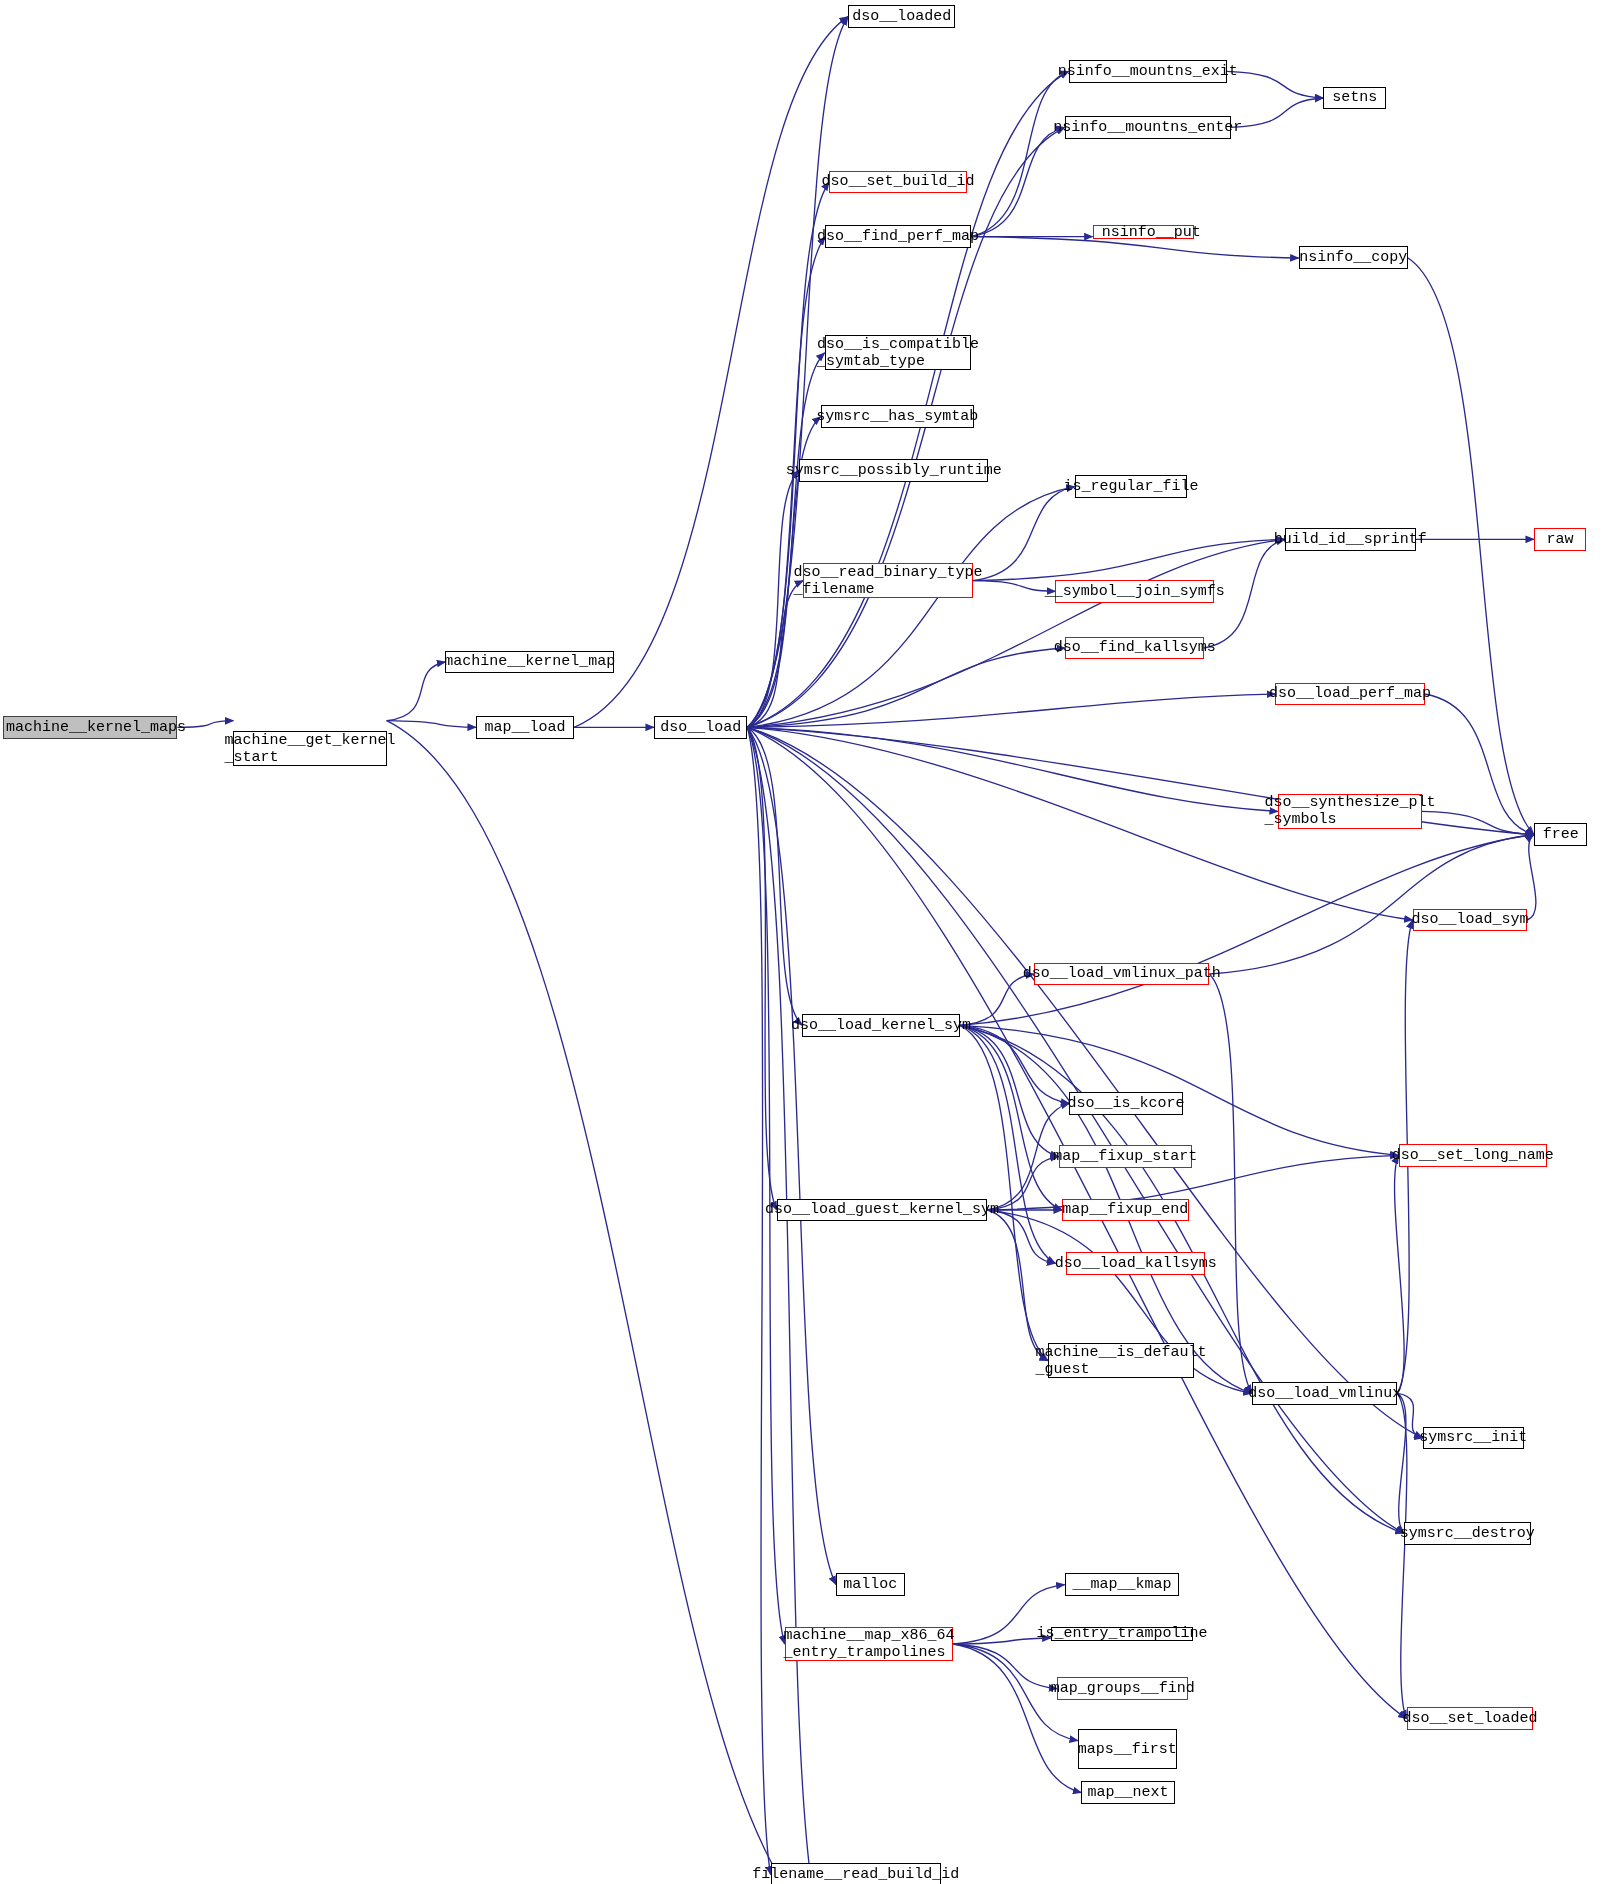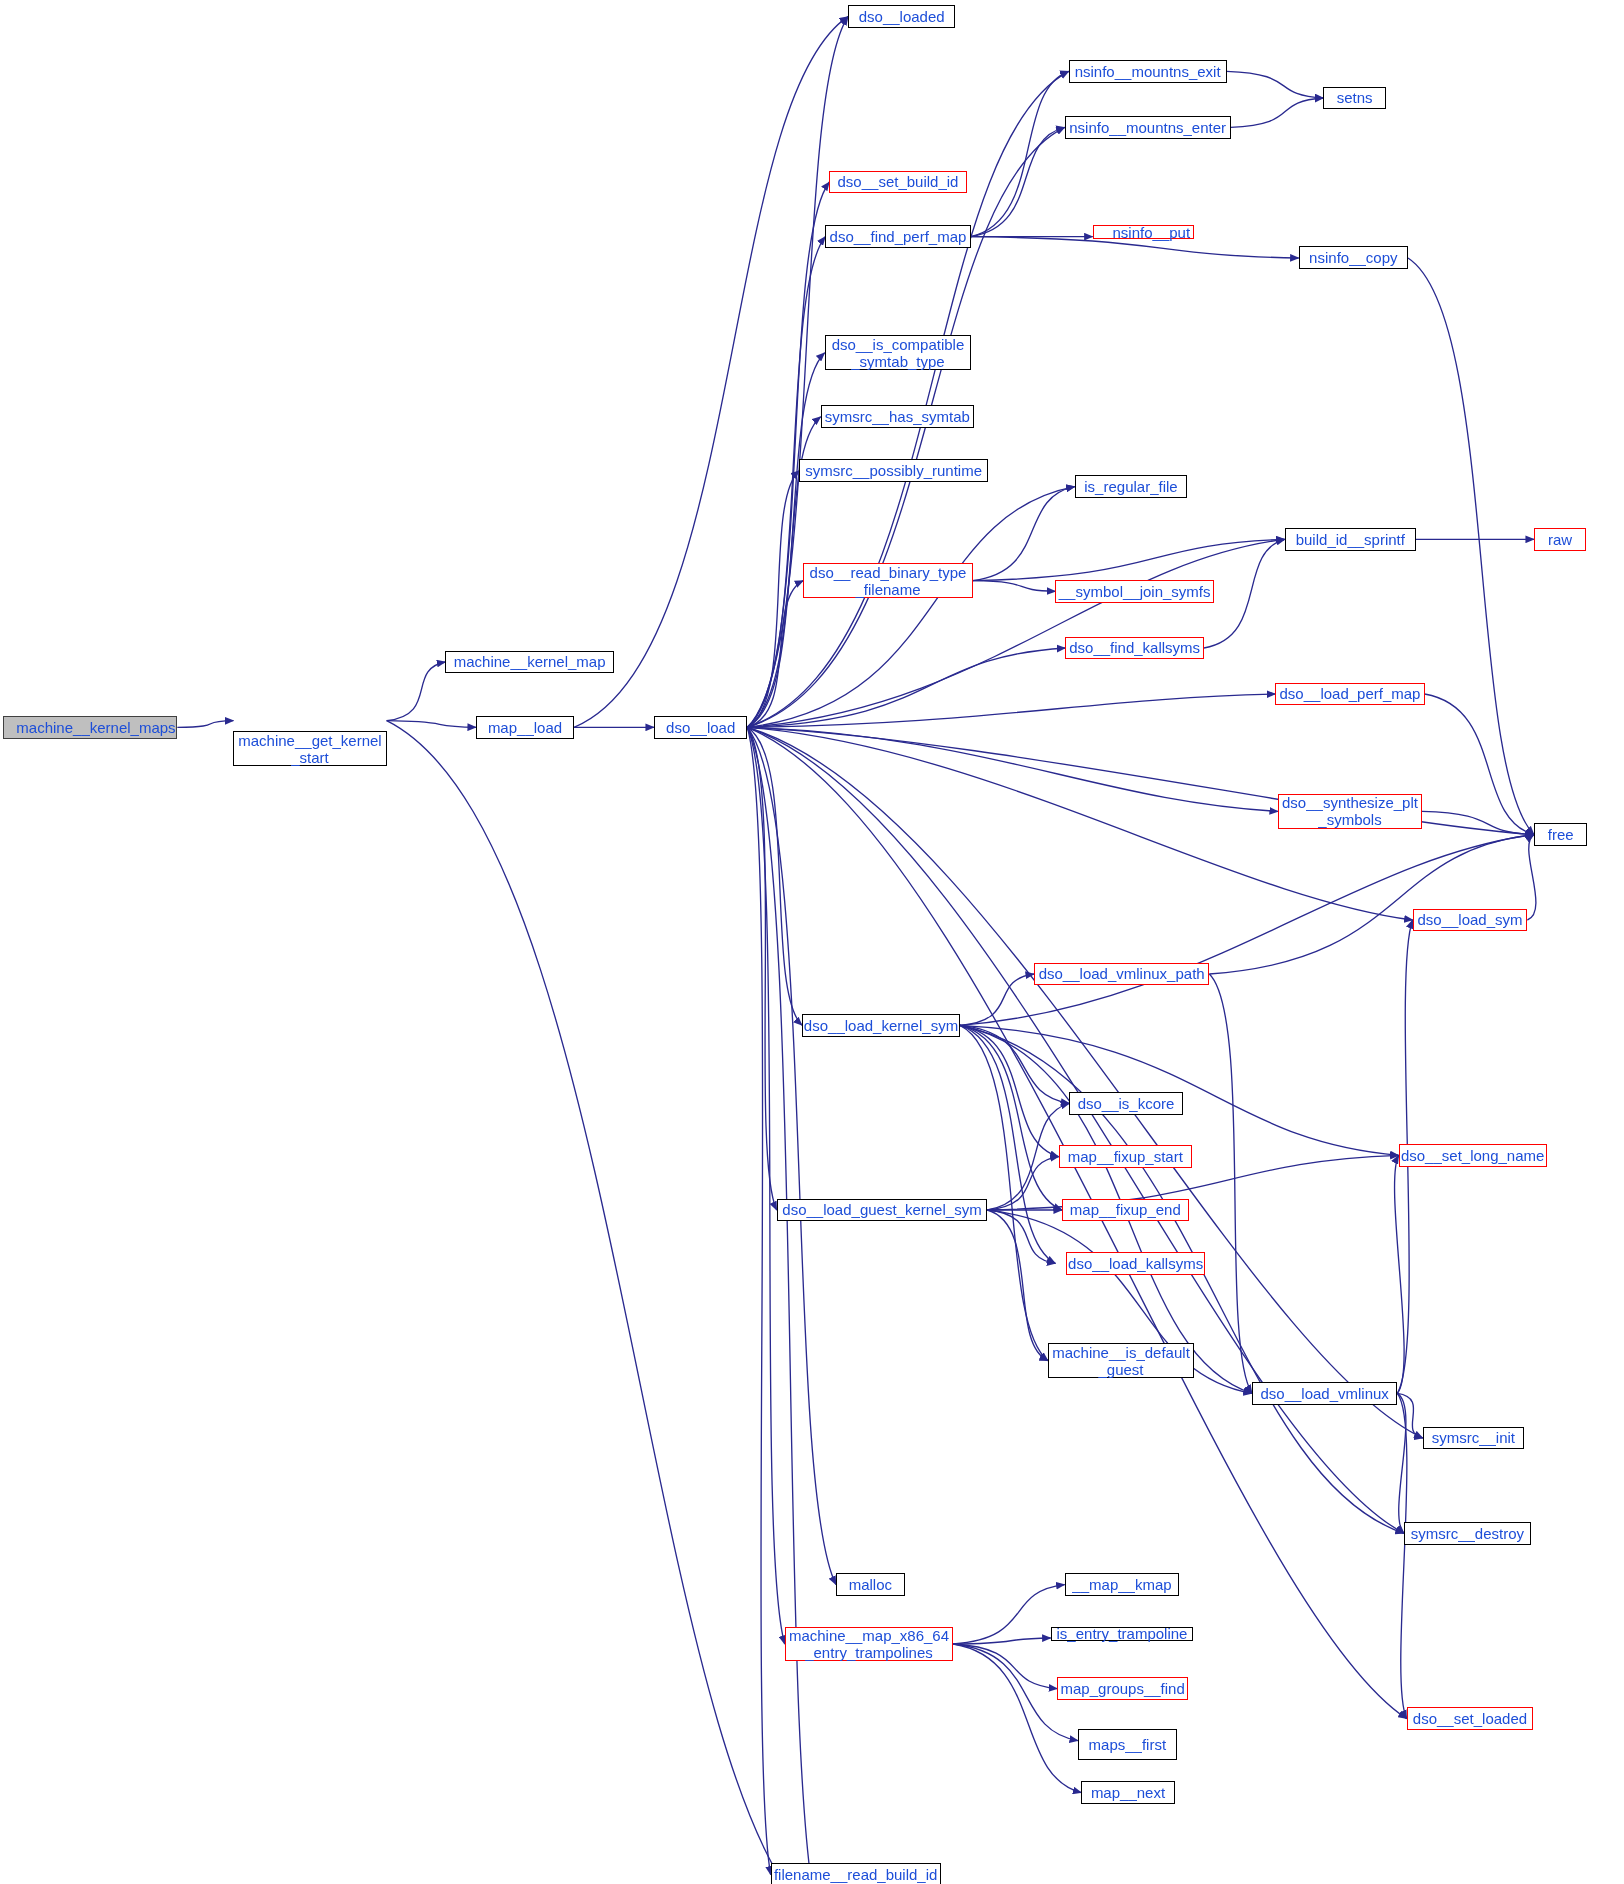--- a/index.html
+++ b/index.html
@@ -1,22 +1,22 @@
 <!DOCTYPE html>
 <html><head>
 <meta charset="utf-8">
 <style>
   html,body{margin:0;padding:0;background:#ffffff;}
   #canvas{position:relative;width:1624px;height:1884px;background:#ffffff;
           font-family:"Liberation Sans",sans-serif;overflow:hidden;}
   svg.edges{position:absolute;left:0;top:0;width:1624px;height:1884px;}
   .node{position:absolute;box-sizing:border-box;display:flex;align-items:center;
-        justify-content:center;text-align:center;background:#ffffff;
-        border:1px solid #000000;color:#1d4ed8;font-size:15px;line-height:17px;
-        white-space:pre;letter-spacing:0px;}
+        justify-content:center;text-align:left;background:#ffffff;
+        border:1px solid #000000;color:#000000;font-size:15px;line-height:17px;
+        white-space:pre;letter-spacing:0px;font-family:Liberation Mono, monospace;}
   .node.red{border-color:#ff0000;}
   .node.root{background:#bfbfbf;border-color:#404040;padding-left:12px;}
   .node .lbl{pointer-events:none;}
 </style>
 </head>
 <body>
 
 <div id="canvas">
   <svg class="edges" viewBox="0 0 2436 2826" preserveAspectRatio="none">
     <defs>
@@ -148,17 +148,17 @@
       <div class="node" style="left: 1252px; top: 1382px; width: 145.333px; height: 22.6667px;"><span class="lbl">dso__load_vmlinux</span></div>
       <div class="node" style="left: 1422.67px; top: 1426.67px; width: 101.333px; height: 22.6667px;"><span class="lbl">symsrc__init</span></div>
       <div class="node" style="left: 1404px; top: 1522px; width: 126.667px; height: 22.6667px;"><span class="lbl">symsrc__destroy</span></div>
       <div class="node red" style="left: 1406.67px; top: 1707.33px; width: 126.667px; height: 22.6667px;"><span class="lbl">dso__set_loaded</span></div>
       <div class="node" style="left: 836px; top: 1573.33px; width: 68.6667px; height: 22.6667px;"><span class="lbl">malloc</span></div>
       <div class="node red" style="left: 784.667px; top: 1626.67px; width: 168.667px; height: 34.6667px;"><span class="lbl">machine__map_x86_64
 _entry_trampolines</span></div>
       <div class="node" style="left: 1064.67px; top: 1573.33px; width: 114.667px; height: 22.6667px;"><span class="lbl">__map__kmap</span></div>
       <div class="node" style="left: 1050.67px; top: 1626.67px; width: 142.667px; height: 14px;"><span class="lbl">is_entry_trampoline</span></div>
       <div class="node red" style="left: 1057.33px; top: 1677.33px; width: 130.667px; height: 22.6667px;"><span class="lbl">map_groups__find</span></div>
-      <div class="node" style="left: 1078px; top: 1729.33px; width: 98.6667px; height: 31px;"><span class="lbl">maps__first</span></div>
+      <div class="node" style="left: 1078px; top: 1729.33px; width: 98.6667px; height: 40px;"><span class="lbl">maps__first</span></div>
       <div class="node" style="left: 1081.33px; top: 1781.33px; width: 93.3333px; height: 22.6667px;"><span class="lbl">map__next</span></div>
       <div class="node" style="left: 770.667px; top: 1863.33px; width: 170px; height: 22.6667px;"><span class="lbl">filename__read_build_id</span></div>
     </div>
 </div>
 
 </body></html>

